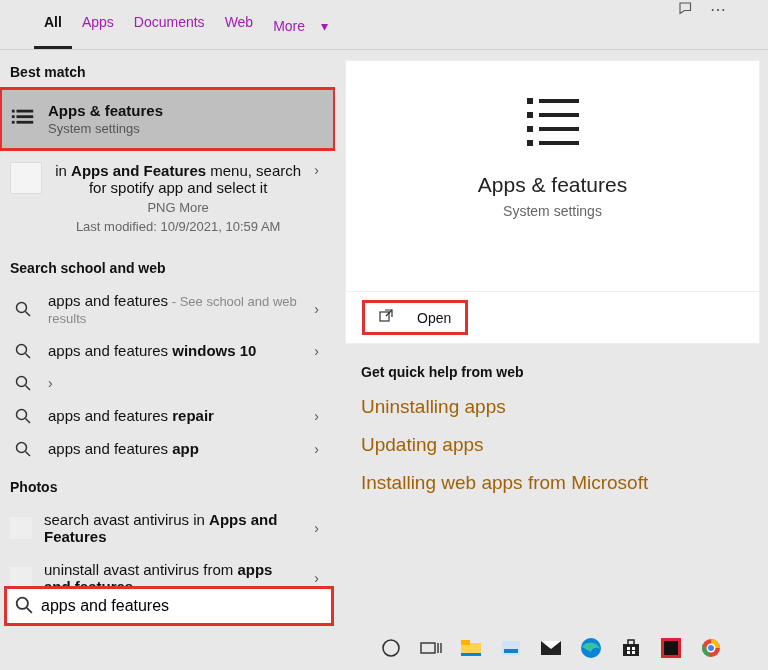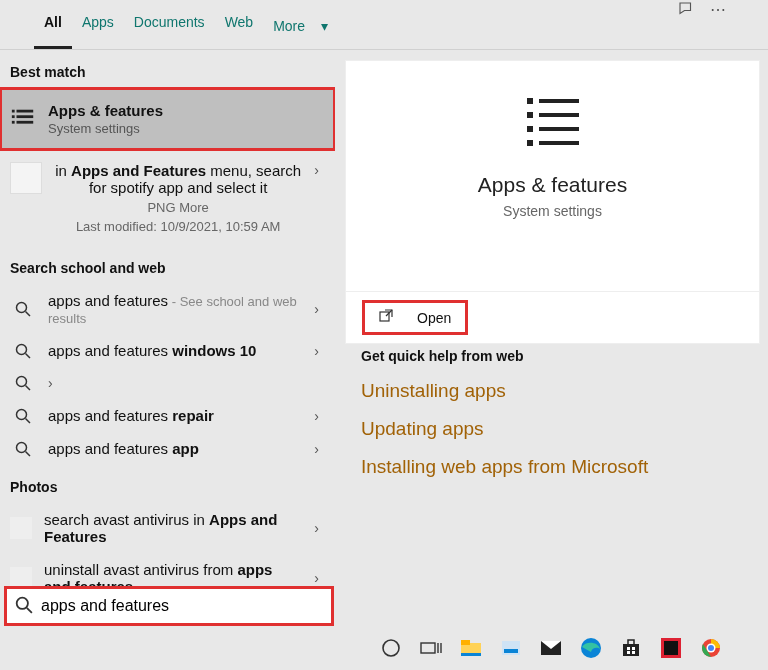--- a/index.html
+++ b/index.html
@@ -15,21 +15,21 @@
   }
   .tabs {
     display: flex;
     height: 50px;
     padding: 0 34px;
     border-bottom: 1px solid #d0d0d0;
     background: #e8e8e8;
   }
   .tabs .tab {
     padding: 14px 10px 12px;
-    color: #0f766e;
+    color: #a21caf;
     font-size: 14px;
     cursor: pointer;
   }
   .tabs .tab.active {
     color: #111;
     font-weight: 600;
     border-bottom: 3px solid #222;
   }
   .tabs .more-tab { display: flex; align-items: center; gap: 16px; }
   .tabs .spacer { flex: 1; }
@@ -43,21 +43,21 @@
   .right-card .sub { color: #666; font-size:14px; }
   .open-row {
     background:#fff; border:1px solid #eee; border-top:none;
     height:52px; display:flex; align-items:center; padding:0 16px;
   }
   .open-row .open-btn {
     display:flex; align-items:center; gap:24px;
     padding:6px 14px; border:3px solid #e03030; cursor: pointer;
   }
   .open-row .open-ico { font-size:14px; color:#444; }
-  .help-section { padding: 4px 16px; }
+  .help-section { padding: 20px 16px; }
   .help-section h3 { font-size:14px; font-weight:600; margin-bottom:16px; }
   .help-section .link { color:#a16207; font-size:19px; margin-bottom:16px; cursor: pointer;}
   .section-label { font-size:14px; font-weight:600; padding: 14px 10px 8px; }
   .result {
     display:flex; align-items:center; padding:8px 10px; gap:12px; cursor: pointer;
     position: relative;
   }
   .result.best {
     background:#bfbfbf; height:62px; padding:6px 10px;
     outline:3px solid #e03030; outline-offset:-2px;

